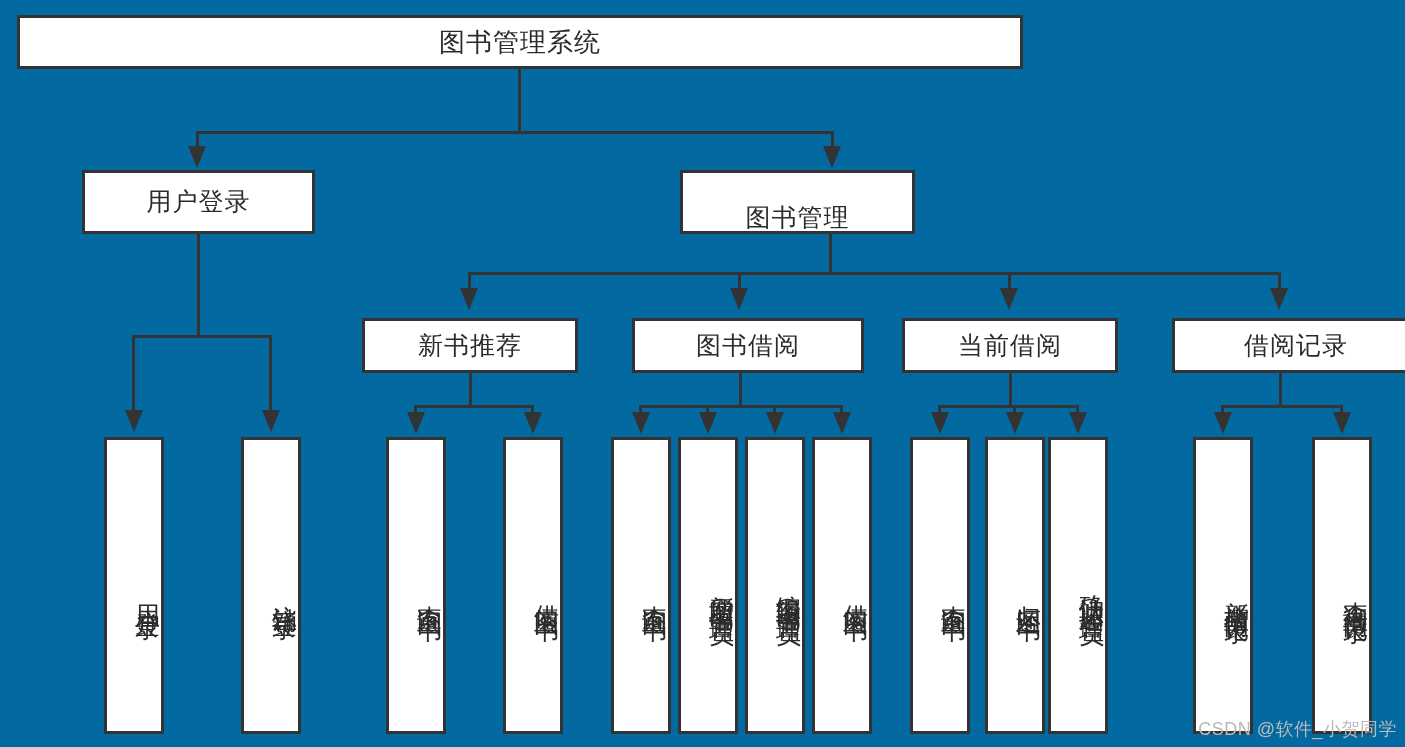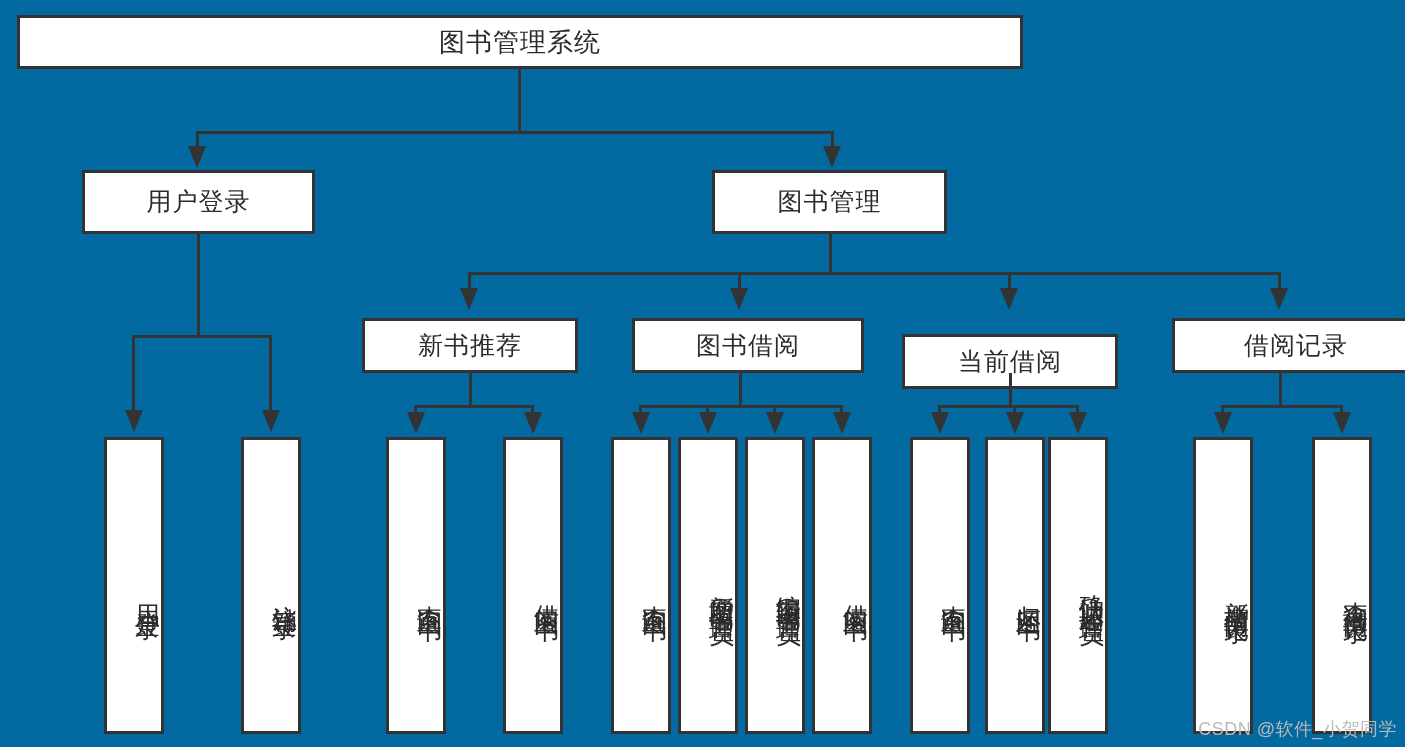--- a/index.html
+++ b/index.html
@@ -93,21 +93,21 @@
   <div class="connector conn-v" style="left:196px; top:131px; width:3px; height:22px;"></div>
   <div class="arrow" style="left:188px; top:146px;"></div>
 
   <div class="connector conn-v" style="left:831px; top:131px; width:3px; height:22px;"></div>
   <div class="arrow" style="left:823px; top:146px;"></div>
 
   <div class="node node-h" style="left:82px; top:170px; width:233px; height:64px;">
     <span>用户登录</span>
   </div>
 
-  <div class="node node-h" style="left:712px; top:170px; width:235px; height:64px;">
+  <div class="node node-h" style="left:680px; top:170px; width:235px; height:64px;align-items:flex-end;">
     <span>图书管理</span>
   </div>
 
   <div class="connector conn-v" style="left:197px; top:234px; width:3px; height:101px;"></div>
   <div class="connector conn-h" style="left:132px; top:335px; width:140px; height:3px;"></div>
   <div class="connector conn-v" style="left:132px; top:335px; width:3px; height:80px;"></div>
   <div class="arrow" style="left:125px; top:410px;"></div>
   <div class="connector conn-v" style="left:269px; top:335px; width:3px; height:80px;"></div>
   <div class="arrow" style="left:262px; top:410px;"></div>
 
@@ -125,21 +125,21 @@
 
   <div class="connector conn-v" style="left:1278px; top:272px; width:3px; height:22px;"></div>
   <div class="arrow" style="left:1270px; top:288px;"></div>
 
   <div class="node node-h" style="left:362px; top:318px; width:216px; height:55px;">
     <span>新书推荐</span>
   </div>
   <div class="node node-h" style="left:632px; top:318px; width:232px; height:55px;">
     <span>图书借阅</span>
   </div>
-  <div class="node node-h" style="left:902px; top:318px; width:216px; height:55px;margin-top:16px;">
+  <div class="node node-h" style="left:902px; top:318px; width:216px; height:55px;">
     <span>当前借阅</span>
   </div>
   <div class="node node-h" style="left:1172px; top:318px; width:248px; height:55px;text-align:center;">
     <span>借阅记录</span>
   </div>
 
   <div class="connector conn-v" style="left:469px; top:373px; width:3px; height:32px;"></div>
   <div class="connector conn-h" style="left:414px; top:405px; width:120px; height:3px;"></div>
   <div class="connector conn-v" style="left:414px; top:405px; width:3px; height:14px;"></div>
   <div class="arrow" style="left:407px; top:412px;"></div>

